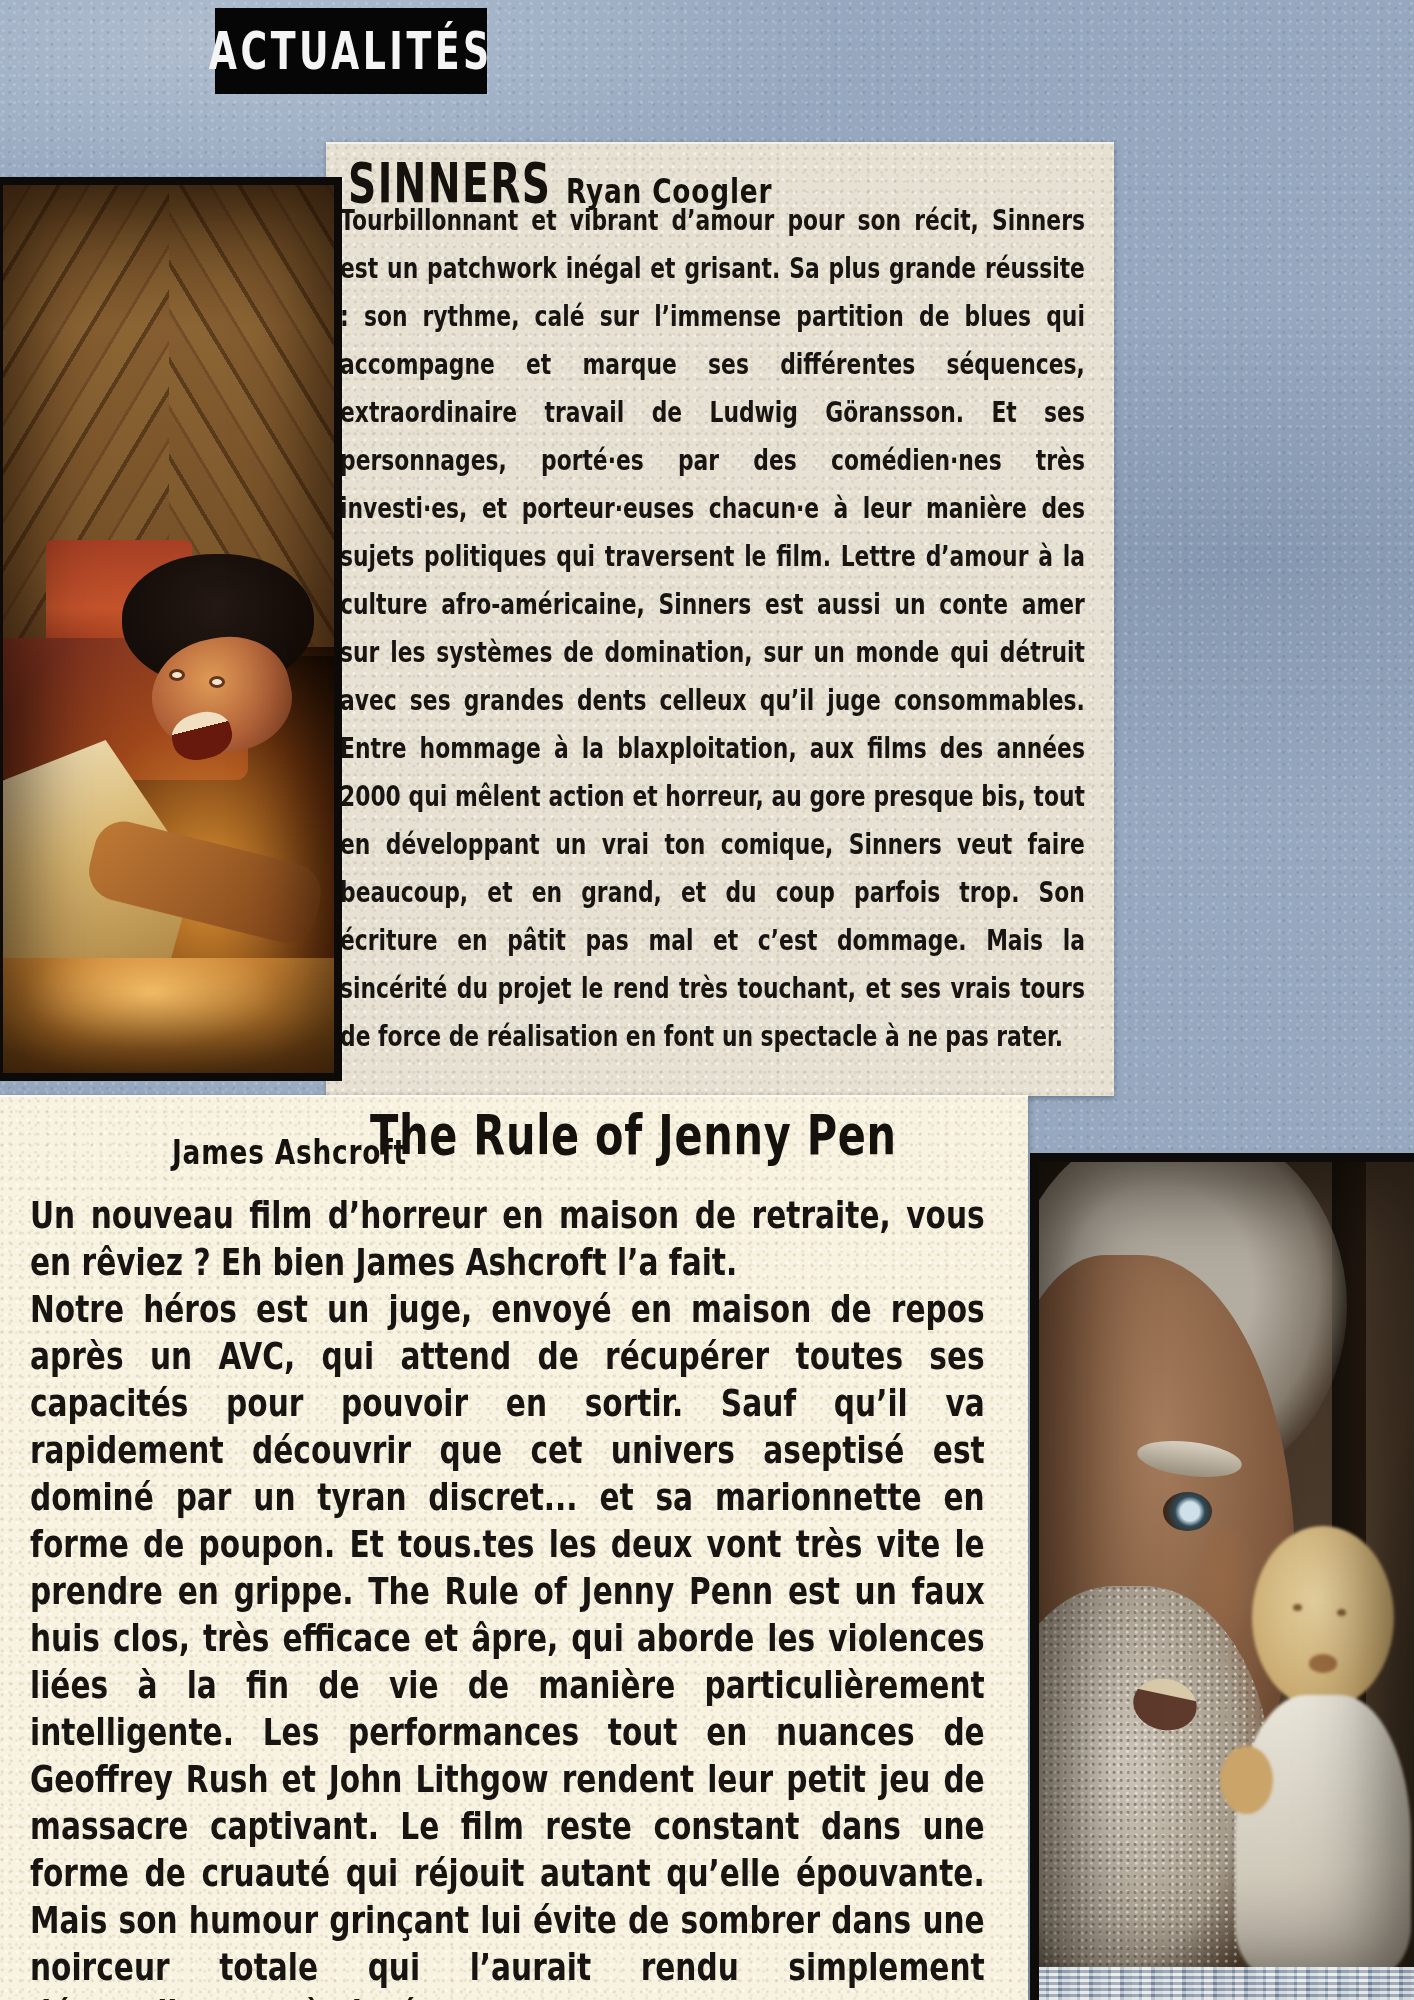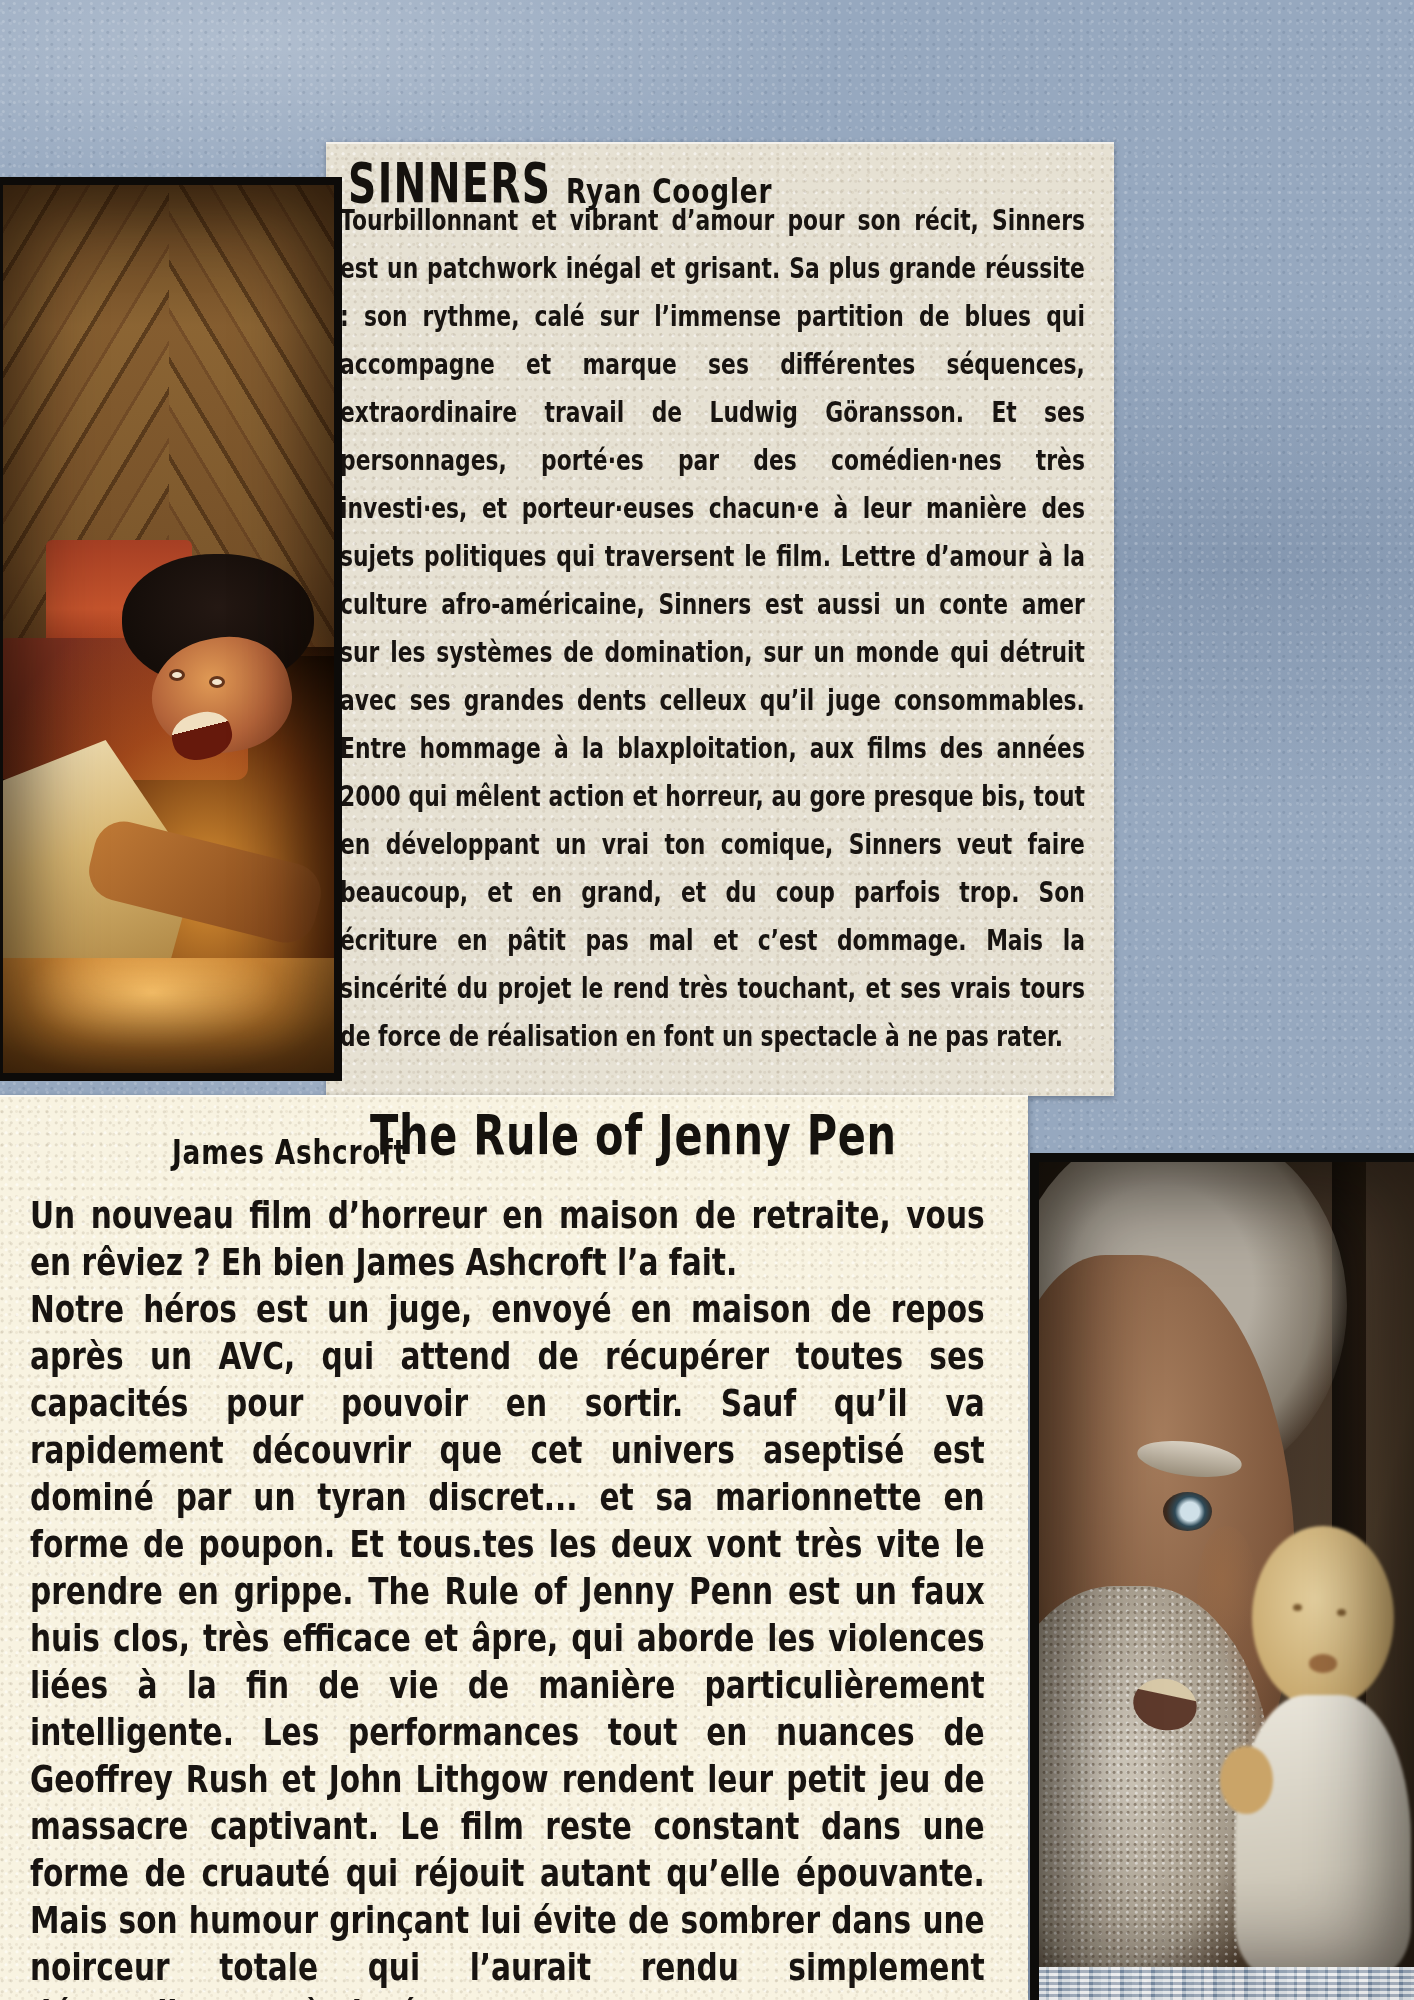--- a/index.html
+++ b/index.html
@@ -123,20 +123,23 @@
   .static-band{left:0;bottom:0;width:100%;height:42px;opacity:.92;
     background-image:
       repeating-linear-gradient(180deg,rgba(255,255,255,.5) 0 3px,rgba(90,110,140,.45) 3px 6px),
       repeating-linear-gradient(90deg,#dfe7ee 0 7px,#9db0c2 7px 10px,#f2f5f8 10px 19px,#8aa0b6 19px 23px,#c8d4de 23px 31px);}
 </style>
 </head>
 <body>
 
 <div class="page">
 
+  <div class="badge">
+    <span>ACTUALITÉS</span>
+  </div>
 
   <figure class="photo sinners-photo" style="margin:0;">
     <div class="wood-l"></div>
     <div class="wood-r"></div>
     <div class="wood-shade"></div>
     <div class="red-lamp"></div>
     <div class="red-couch"></div>
     <div class="fire-glow"></div>
     <div class="woman-hair"></div>
     <div class="woman-face"></div>

